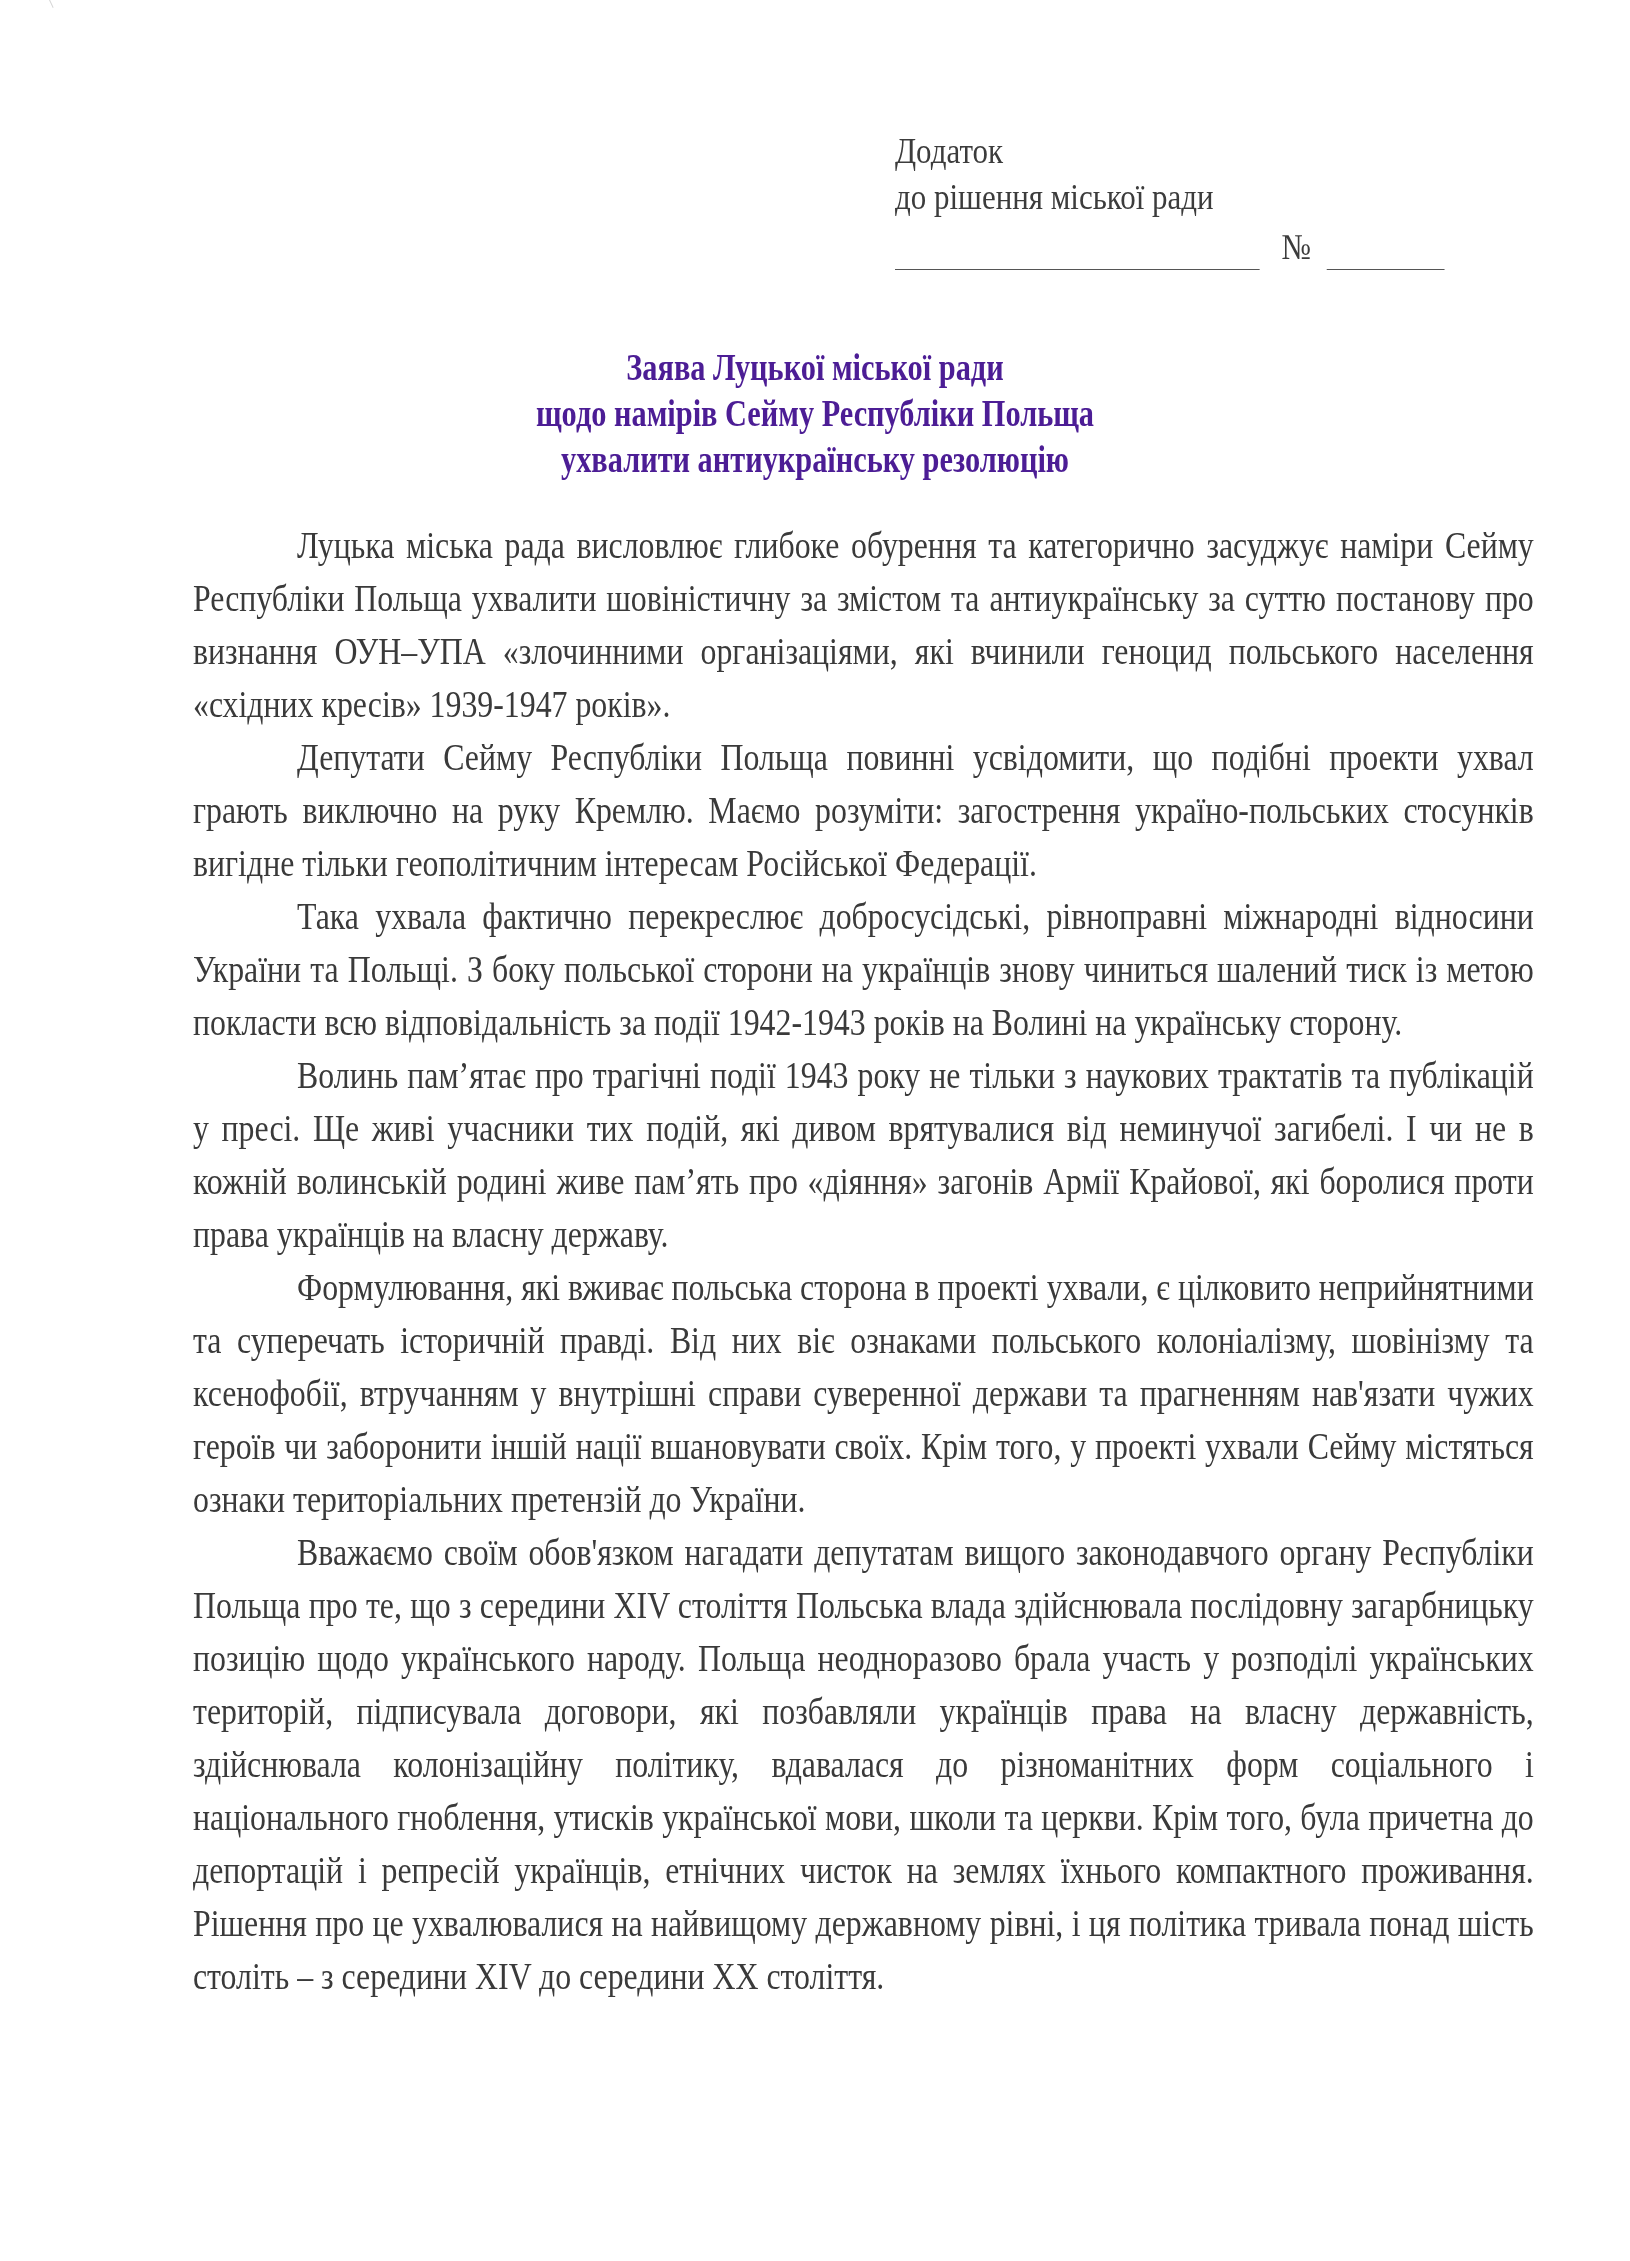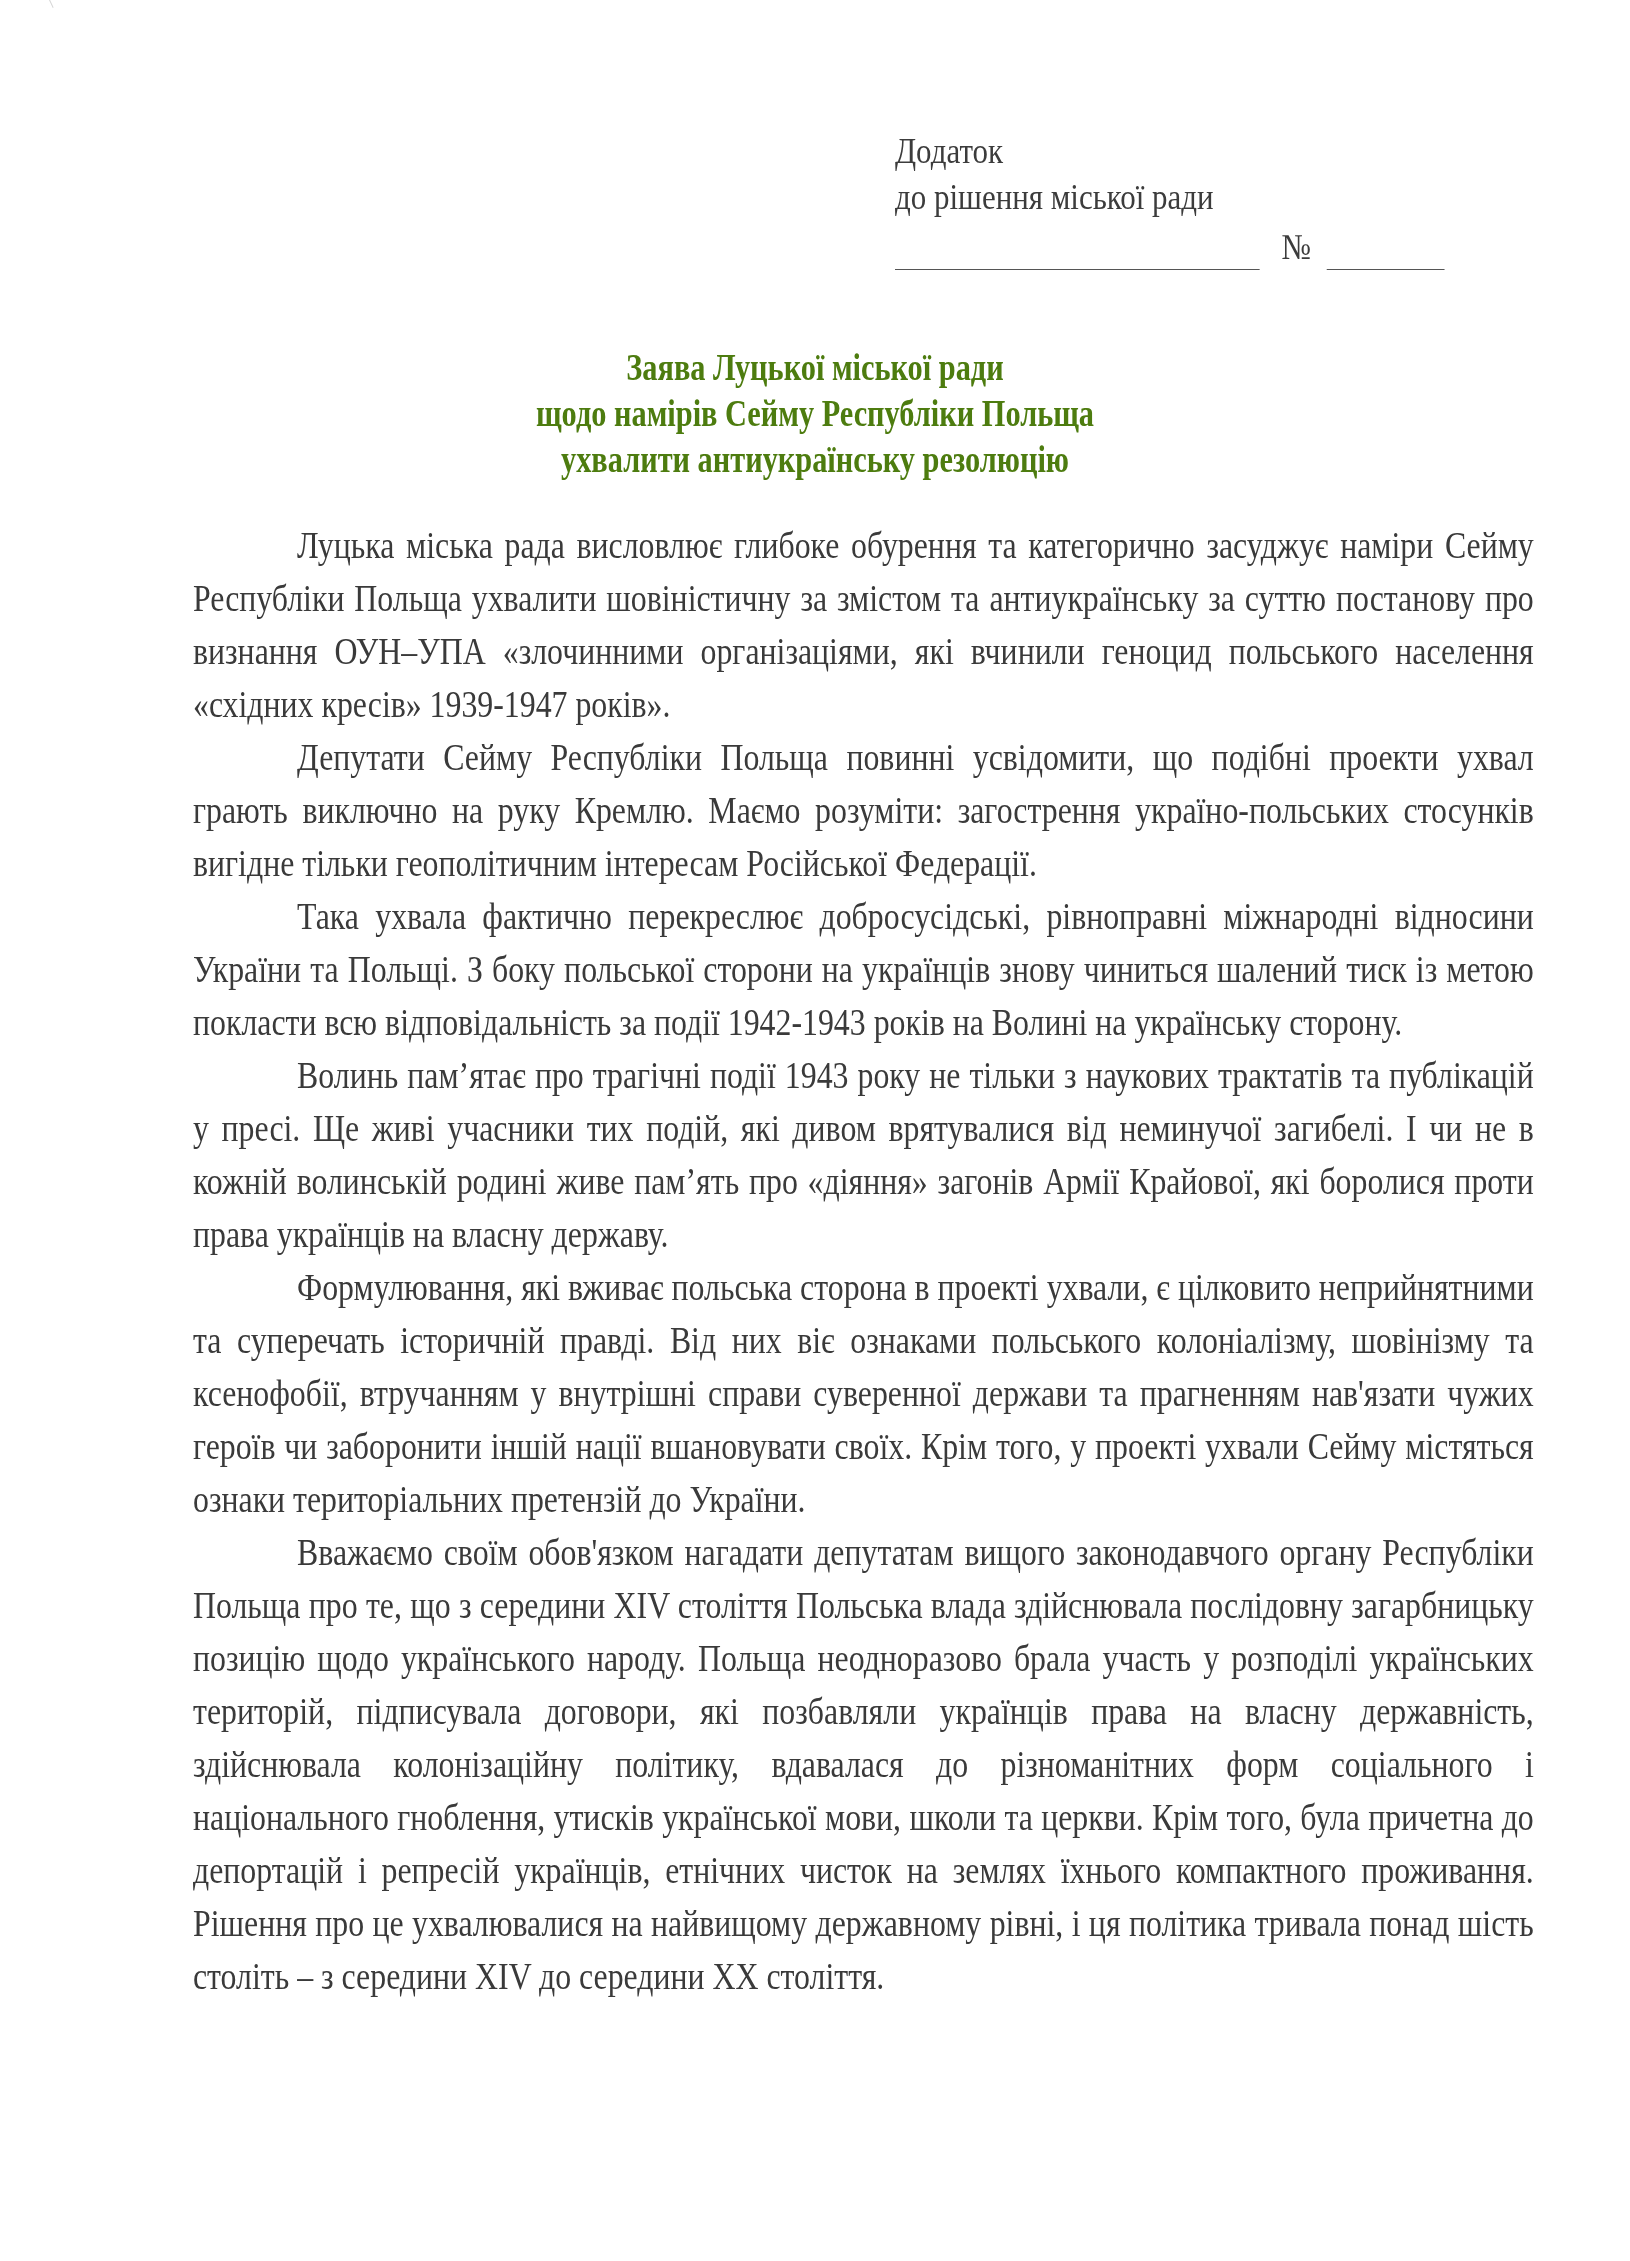--- a/index.html
+++ b/index.html
@@ -59,21 +59,21 @@
     }
     .title {
       position: absolute;
       left: 0;
       top: 345px;
       width: 1630px;
       text-align: center;
       font-weight: bold;
       font-size: 37px;
       line-height: 46px;
-      color: #4d7c0f;
+      color: #4c1d95;
     }
     .title .line {
       display: block;
       transform: scaleX(0.82);
     }
     .body-text {
       position: absolute;
       left: 193px;
       top: 519px;
       width: 1559px;

